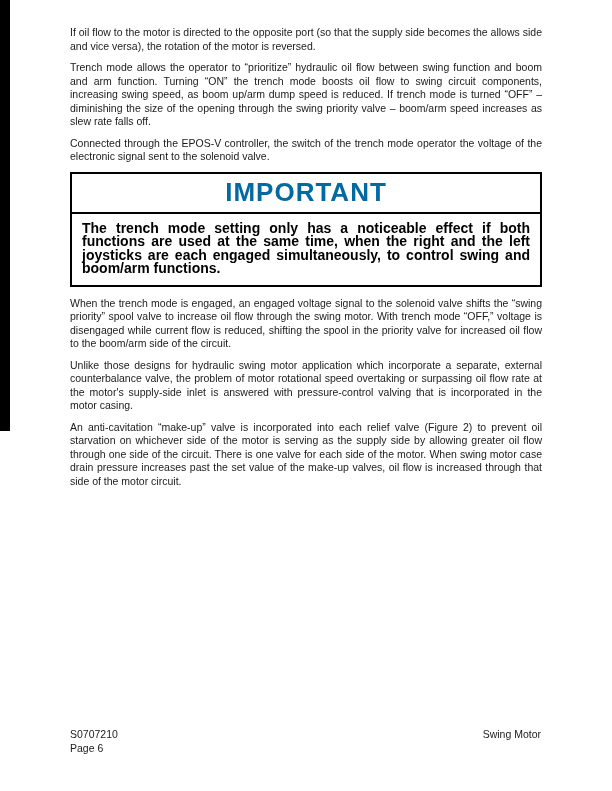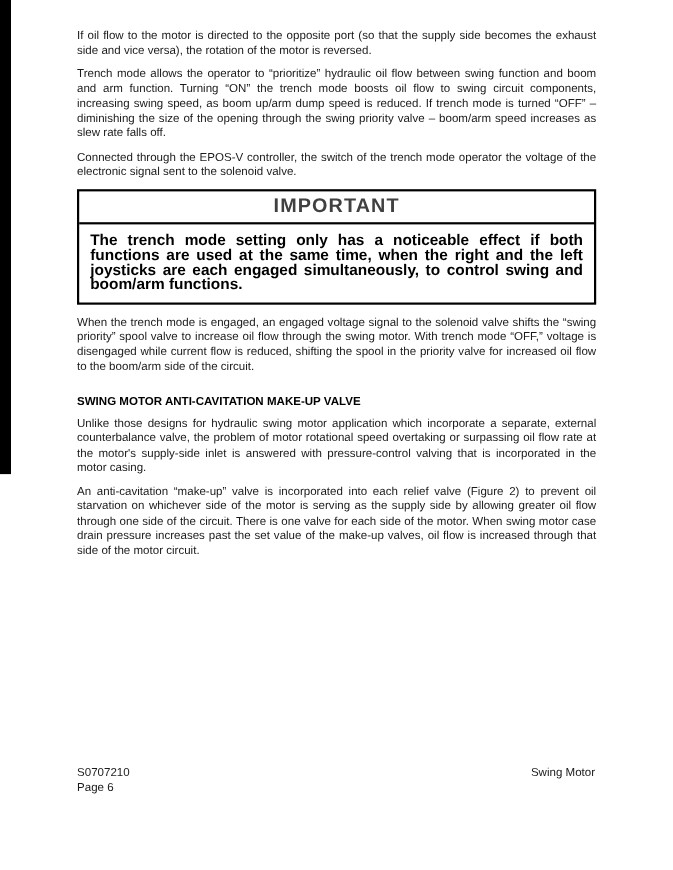--- a/index.html
+++ b/index.html
@@ -36,74 +36,73 @@
     margin-bottom: 8px;
     color: #1a1a1a;
   }
   .important-box {
     border: 2px solid #000000;
     margin: 4px 0 10px 0;
   }
   .important-title {
     border-bottom: 2px solid #000000;
     text-align: center;
-    font-size: 18px;
+    font-size: 26px;
     font-weight: bold;
     letter-spacing: 1px;
     padding: 3px 0 4px 0;
-    color: #404040;
+    color: #0369a1;
   }
   .important-body {
     font-size: 14px;
     line-height: 13.5px;
     font-weight: bold;
     text-align: justify;
     padding: 8px 10px 9px 10px;
     color: #000000;
   }
   .section-heading {
     font-size: 10.5px;
     font-weight: bold;
     margin: 18px 0 8px 0;
     color: #000000;
   }
   .footer {
     position: absolute;
     left: 70px;
     right: 71px;
-    top: 696px;
+    top: 728px;
     font-size: 10.5px;
     line-height: 13.5px;
   }
   .footer-left { float: left; }
   .footer-right { float: right; text-align: right; }
 </style>
 </head>
 <body>
 
 <div class="page">
 
   <div class="edge-bar"></div>
 
   <div class="content">
 
-    <p class="para">If oil flow to the motor is directed to the opposite port (so that the supply side becomes the exhaust side and vice versa), the rotation of the motor is reversed.</p>
+    <p class="para">If oil flow to the motor is directed to the opposite port (so that the supply side becomes the allows side and vice versa), the rotation of the motor is reversed.</p>
 
     <p class="para">Trench mode allows the operator to “prioritize” hydraulic oil flow between swing function and boom and arm function. Turning “ON” the trench mode boosts oil flow to swing circuit components, increasing swing speed, as boom up/arm dump speed is reduced. If trench mode is turned “OFF” – diminishing the size of the opening through the swing priority valve – boom/arm speed increases as slew rate falls off.</p>
 
     <p class="para">Connected through the EPOS-V controller, the switch of the trench mode operator the voltage of the electronic signal sent to the solenoid valve.</p>
 
     <div class="important-box">
       <div class="important-title">IMPORTANT</div>
       <div class="important-body">The trench mode setting only has a noticeable effect if both functions are used at the same time, when the right and the left joysticks are each engaged simultaneously, to control swing and boom/arm functions.</div>
     </div>
 
     <p class="para">When the trench mode is engaged, an engaged voltage signal to the solenoid valve shifts the “swing priority” spool valve to increase oil flow through the swing motor. With trench mode “OFF,” voltage is disengaged while current flow is reduced, shifting the spool in the priority valve for increased oil flow to the boom/arm side of the circuit.</p>
 
-    <h2 class="section-heading">SWING MOTOR ANTI-CAVITATION MAKE-UP VALVE</h2>
 
     <p class="para">Unlike those designs for hydraulic swing motor application which incorporate a separate, external counterbalance valve, the problem of motor rotational speed overtaking or surpassing oil flow rate at the motor's supply-side inlet is answered with pressure-control valving that is incorporated in the motor casing.</p>
 
     <p class="para">An anti-cavitation “make-up” valve is incorporated into each relief valve (Figure 2) to prevent oil starvation on whichever side of the motor is serving as the supply side by allowing greater oil flow through one side of the circuit. There is one valve for each side of the motor. When swing motor case drain pressure increases past the set value of the make-up valves, oil flow is increased through that side of the motor circuit.</p>
 
   </div>
 
   <div class="footer">
     <div class="footer-left">
       <div>S0707210</div>

